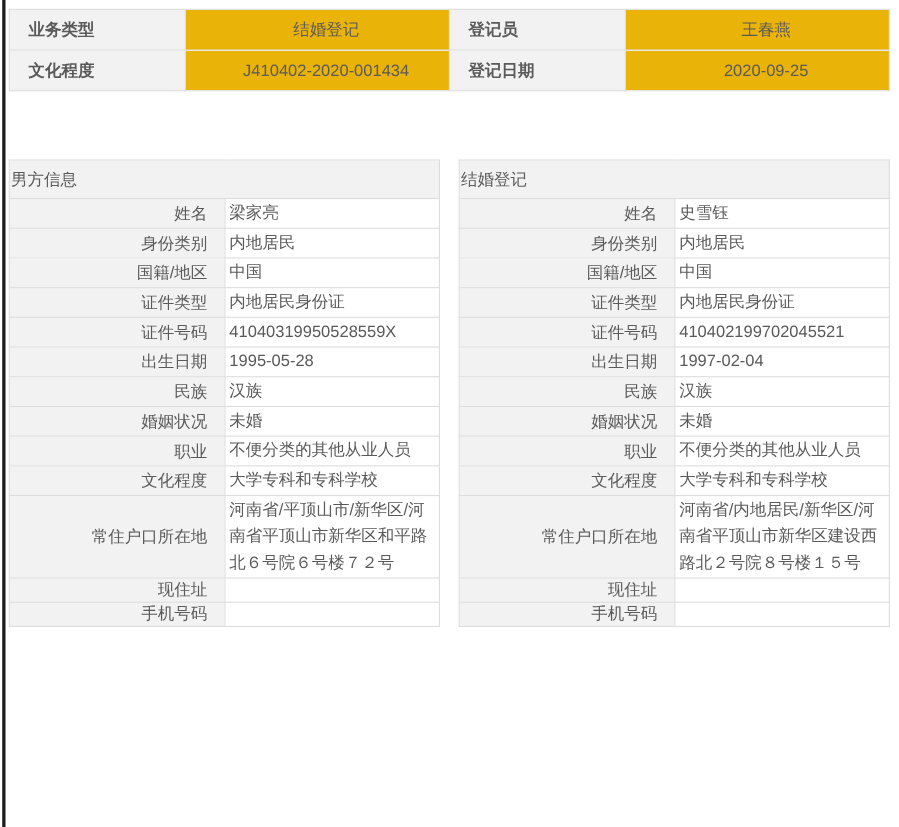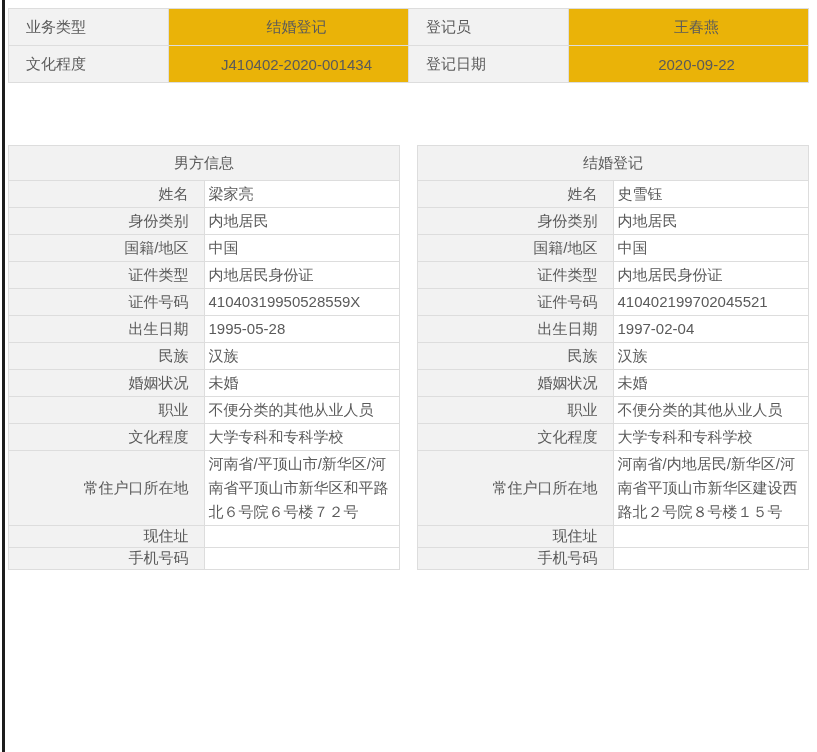--- a/index.html
+++ b/index.html
@@ -39,40 +39,40 @@
     position: absolute;
     left: 8px;
     top: 8px;
     width: 800px;
   }
   .top-table td { height: 37px; }
   .top-table td.lbl {
     background: #f2f2f2;
     padding-left: 17px;
     text-align: left;
+    font-weight: bold;
   }
   .top-table td.val {
     background: #eab308;
     padding-left: 17px;
     text-align: center;
   }
   
   .person-wrap {
     position: absolute;
     left: 8px;
     top: 145px;
     display: flex;
     gap: 17px;
   }
   .person-table { width: 392px; }
   .person-table td { height: 22px; }
   .person-table td.title-cell {
     height: 35px;
     background: #f2f2f2;
-    text-align: center;
   }
   .person-table td.lbl {
     background: #f2f2f2;
     text-align: right;
     padding-right: 15px;
     width: 162px;
   }
   .person-table td.val {
     background: #ffffff;
     text-align: left;
@@ -99,21 +99,21 @@
       <tr>
     <td class="lbl">业务类型</td>
     <td class="val">结婚登记</td>
     <td class="lbl">登记员</td>
     <td class="val">王春燕</td>
   </tr>
   <tr>
     <td class="lbl">文化程度</td>
     <td class="val">J410402-2020-001434</td>
     <td class="lbl">登记日期</td>
-    <td class="val">2020-09-22</td>
+    <td class="val">2020-09-25</td>
   </tr>
 </tbody>
   </table>
 
 <div class="person-wrap">
   <table class="person-table">
     <tbody>
         <tr>
       <td class="title-cell" colspan="2">男方信息</td>
     </tr>

